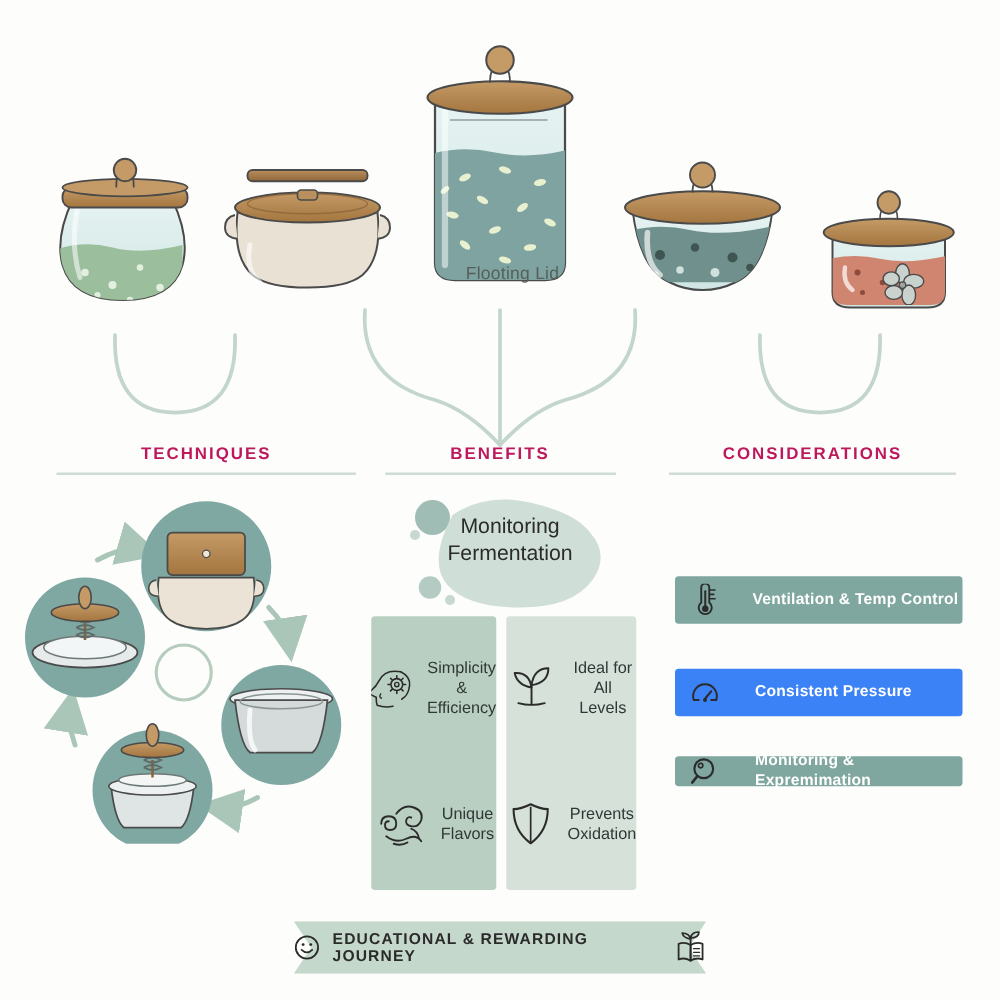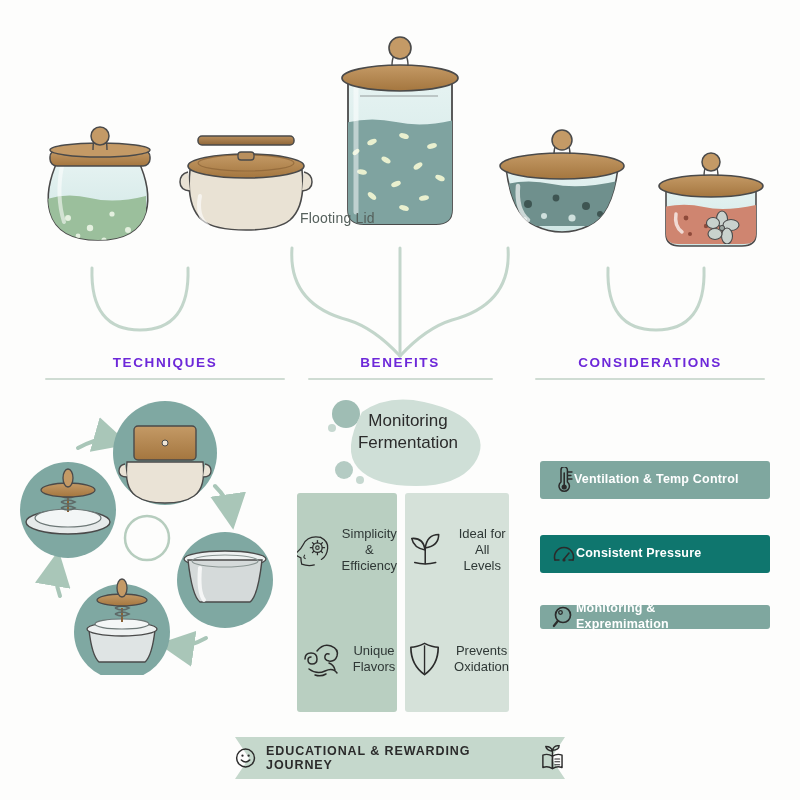--- a/index.html
+++ b/index.html
@@ -10,38 +10,38 @@
     overflow:hidden;
     position:relative;
   }
   .stage{position:absolute;inset:0;}
   .abs{position:absolute;}
 
   
   .sec-head{
     position:absolute;
     text-align:center;
-    color:#6d28d9;
+    color:#be185d;
     font-size:13.5px;
     font-weight:700;
     letter-spacing:1.6px;
   }
   .sec-rule{
     position:absolute;
     height:2px;
     background:#cfdcd3;
     border-radius:2px;
   }
 
   
   .caption{
     position:absolute;
     color:#55605c;
     font-size:14px;
-    text-align:left;
+    text-align:center;
     letter-spacing:.2px;
   }
 
   
   .ben-col{
     position:absolute;
     border-radius:3px;
     display:flex;
     flex-direction:column;
     justify-content:space-around;
@@ -62,21 +62,21 @@
     text-align:center;
     white-space:pre-line;
   }
 
   
   .cbar{
     position:absolute;
     border-radius:3px;
     display:flex;
     align-items:center;
-    gap:0;
+    gap:28px;
     padding-left:12px;
     box-sizing:border-box;
   }
   .cbar .ctext{
     color:#ffffff;
     font-size:12.5px;
     line-height:1.25;
     font-weight:600;
     white-space:pre-line;
     letter-spacing:.2px;
@@ -374,21 +374,21 @@
       <path d="M12.2,18 v-12" stroke="#2b2b2b" stroke-width="1.6" stroke-linecap="round"></path>
       <g stroke="#2b2b2b" stroke-width="1.3" stroke-linecap="round">
         <path d="M16,5 h4"></path>
           <path d="M16,8.5 h3"></path>
           <path d="M16,12 h4"></path>
       </g>
     </svg>
     <div class="ctext">Ventilation &amp; Temp Control</div>
   </div>
 
-  <div class="cbar" style="left:540px;top:535px;width:230px;height:38px;background:#0f766e;">
+  <div class="cbar" style="left:540px;top:535px;width:230px;height:38px;background:#3b82f6;">
     <svg width="24" height="24" viewBox="0 0 24 24">
       <path d="M3,18 a9.5,9.5 0 1 1 18,0" fill="none" stroke="#2b2b2b" stroke-width="1.6" stroke-linecap="round"></path>
       <path d="M3,18 h4 M17,18 h4" stroke="#2b2b2b" stroke-width="1.5" stroke-linecap="round"></path>
       <path d="M12,17 l5,-6" stroke="#2b2b2b" stroke-width="1.6" stroke-linecap="round"></path>
       <circle cx="12" cy="18" r="1.6" fill="#2b2b2b"></circle>
     </svg>
     <div class="ctext">Consistent Pressure</div>
   </div>
 
   <div class="cbar" style="left:540px;top:605px;width:230px;height:24px;background:#7fa79f;">

